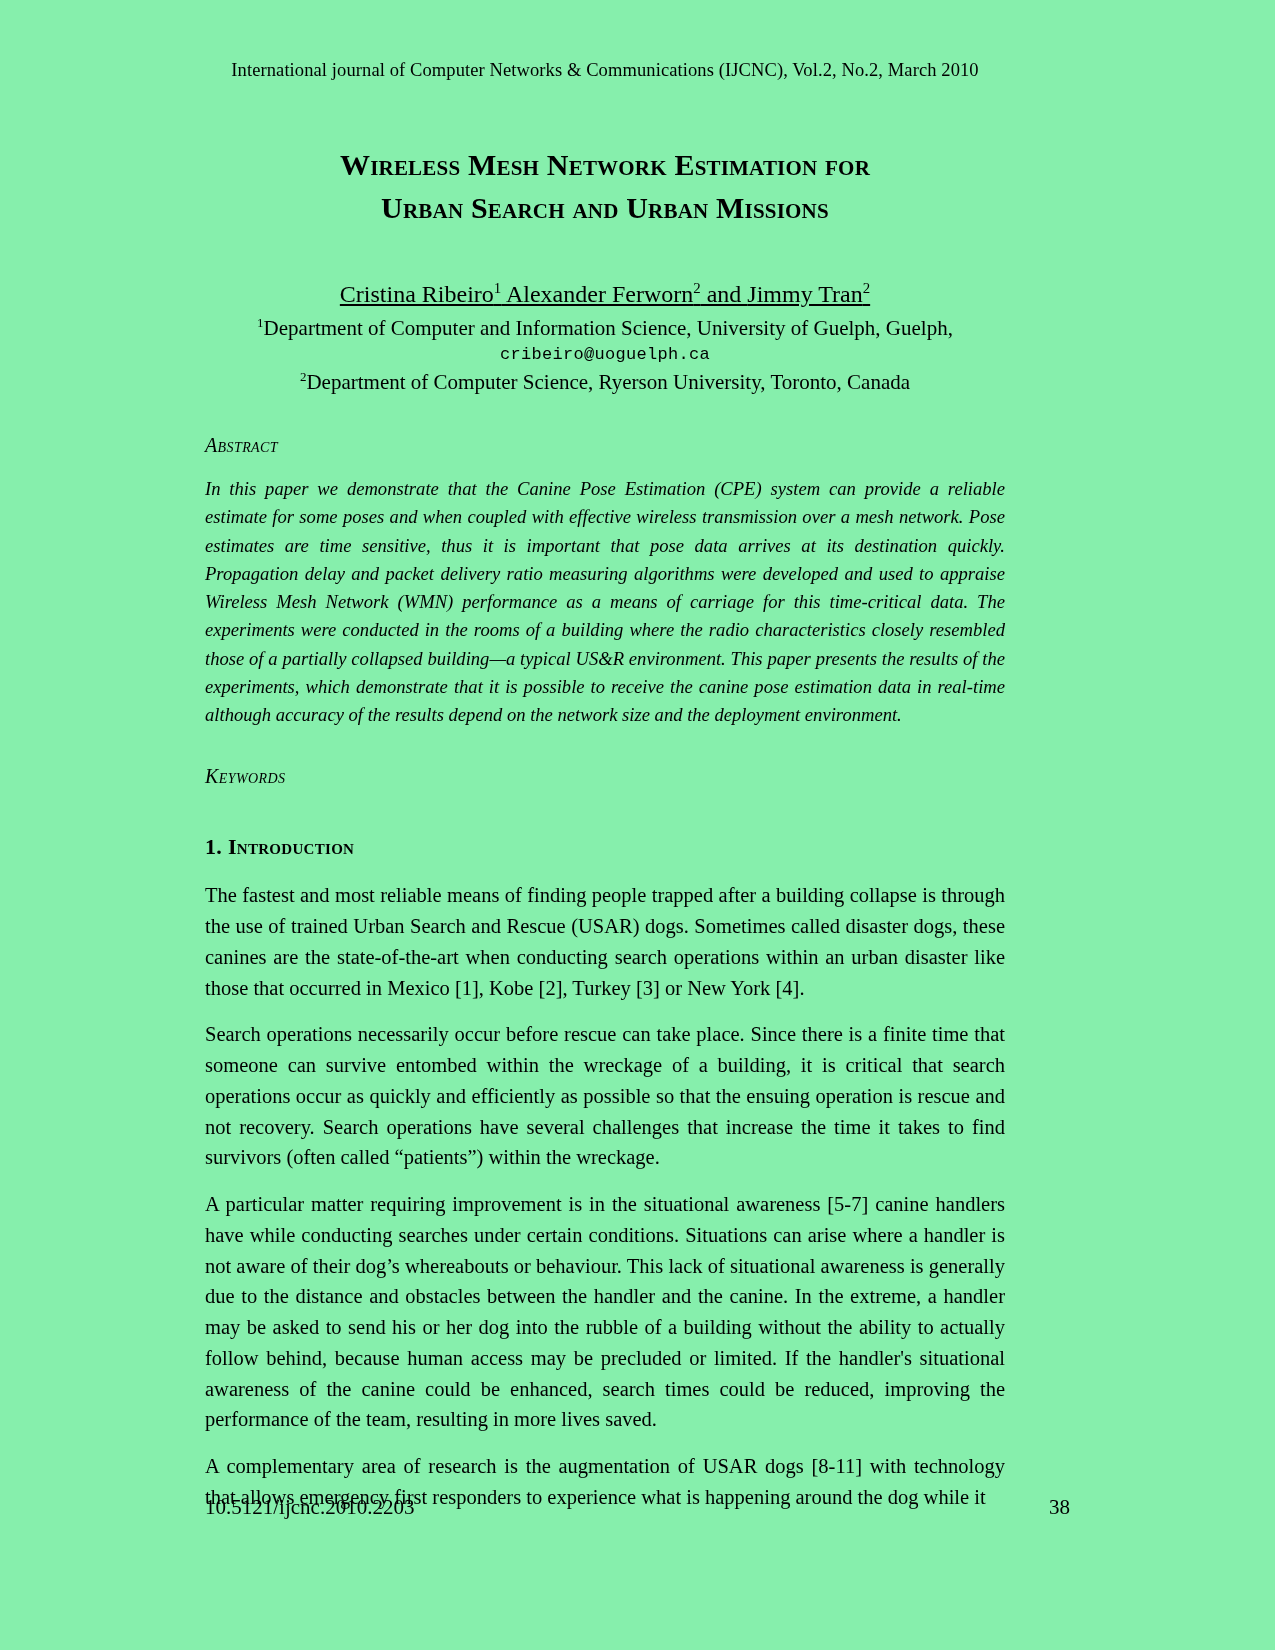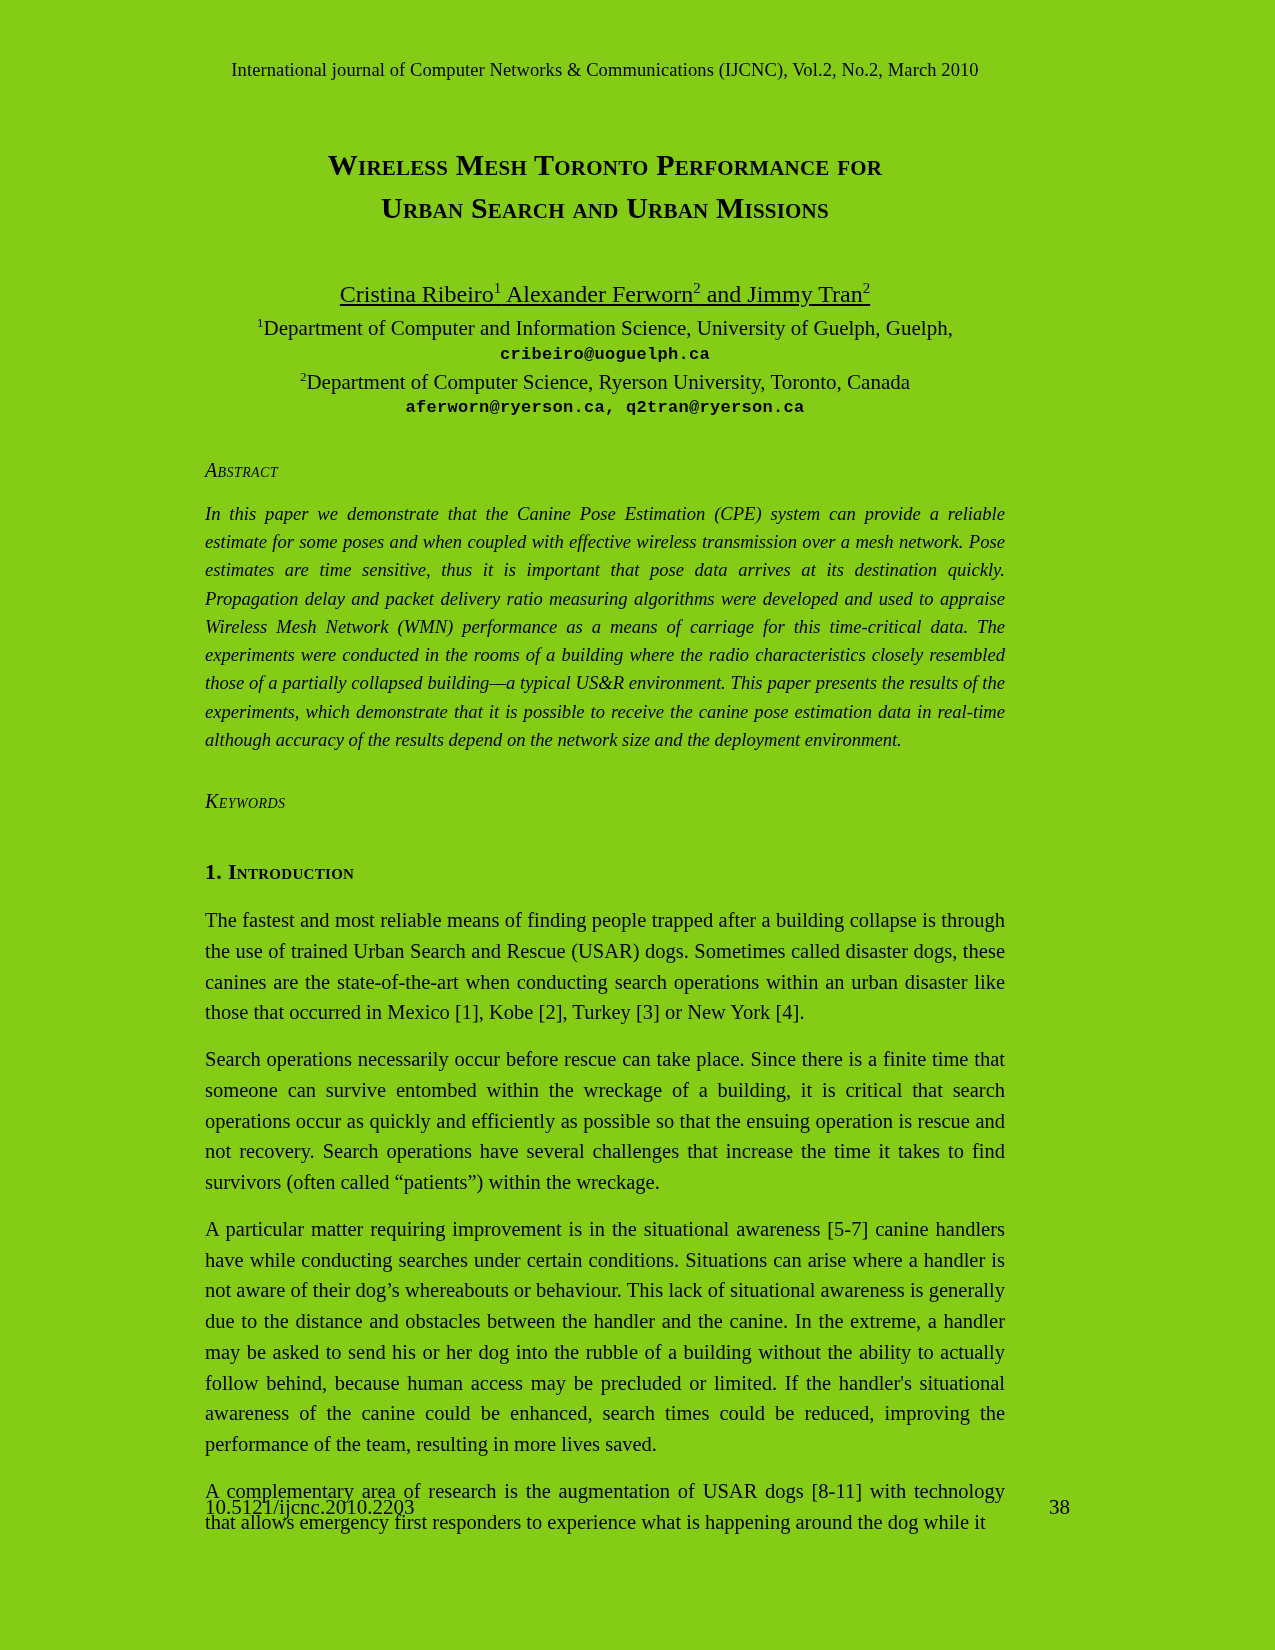--- a/index.html
+++ b/index.html
@@ -5,21 +5,21 @@
   html, body {
     margin: 0;
     padding: 0;
     background: #ffffff;
   }
   .page {
     position: relative;
     width: 1275px;
     height: 1650px;
     margin: 0 auto;
-    background: #84cc16;
+    background: #86efac;
     font-family: "Liberation Serif", "DejaVu Serif", serif;
     color: #000000;
     overflow: hidden;
   }
   .content {
     position: absolute;
     left: 205px;
     top: 0;
     width: 800px;
   }
@@ -65,21 +65,20 @@
     font-size: 21px;
     line-height: 1.36;
   }
   .affil-line { display: block; }
   .email-line {
     display: block;
     font-family: "Liberation Mono", "DejaVu Sans Mono", monospace;
     font-size: 17px;
     line-height: 1.45;
     letter-spacing: 0.3px;
-    font-weight: bold;
   }
 
   
   .sec-head-italic {
     font-size: 20px;
     font-weight: normal;
     font-style: italic;
     font-variant: small-caps;
     letter-spacing: 0.4px;
     margin: 0;
@@ -134,33 +133,32 @@
 </style>
 </head>
 <body>
 
 <div class="page">
   <div class="content">
 
     <div class="journal-header">International journal of Computer Networks &amp; Communications (IJCNC), Vol.2, No.2, March 2010</div>
 
     <div class="paper-title">
-      <span>Wireless Mesh Toronto Performance for</span><br>
+      <span>Wireless Mesh Network Estimation for</span><br>
       <span>Urban Search and Urban Missions</span>
     </div>
 
     <div class="authors">
       <span>Cristina Ribeiro</span><sup>1</sup><span> Alexander Ferworn</span><sup>2</sup><span> and </span><span>Jimmy Tran</span><sup>2</sup>
     </div>
 
     <div class="affiliations">
       <span class="affil-line"><sup>1</sup><span>Department of Computer and Information Science, University of Guelph, Guelph,</span></span>
       <span class="email-line">cribeiro@uoguelph.ca</span>
       <span class="affil-line"><sup>2</sup><span>Department of Computer Science, Ryerson University, Toronto, Canada</span></span>
-      <span class="email-line">aferworn@ryerson.ca, q2tran@ryerson.ca</span>
     </div>
 
     <div class="abstract-wrap">
       <div class="sec-head-italic">Abstract</div>
       <div class="abstract-body">In this paper we demonstrate that the Canine Pose Estimation (CPE) system can provide a reliable estimate for some poses and when coupled with effective wireless transmission over a mesh network. Pose estimates are time sensitive, thus it is important that pose data arrives at its destination quickly. Propagation delay and packet delivery ratio measuring algorithms were developed and used to appraise Wireless Mesh Network (WMN) performance as a means of carriage for this time-critical data. The experiments were conducted in the rooms of a building where the radio characteristics closely resembled those of a partially collapsed building—a typical US&amp;R environment. This paper presents the results of the experiments, which demonstrate that it is possible to receive the canine pose estimation data in real-time although accuracy of the results depend on the network size and the deployment environment.</div>
     </div>
 
     <div class="keywords-wrap">
       <div class="sec-head-italic">Keywords</div>
     </div>

